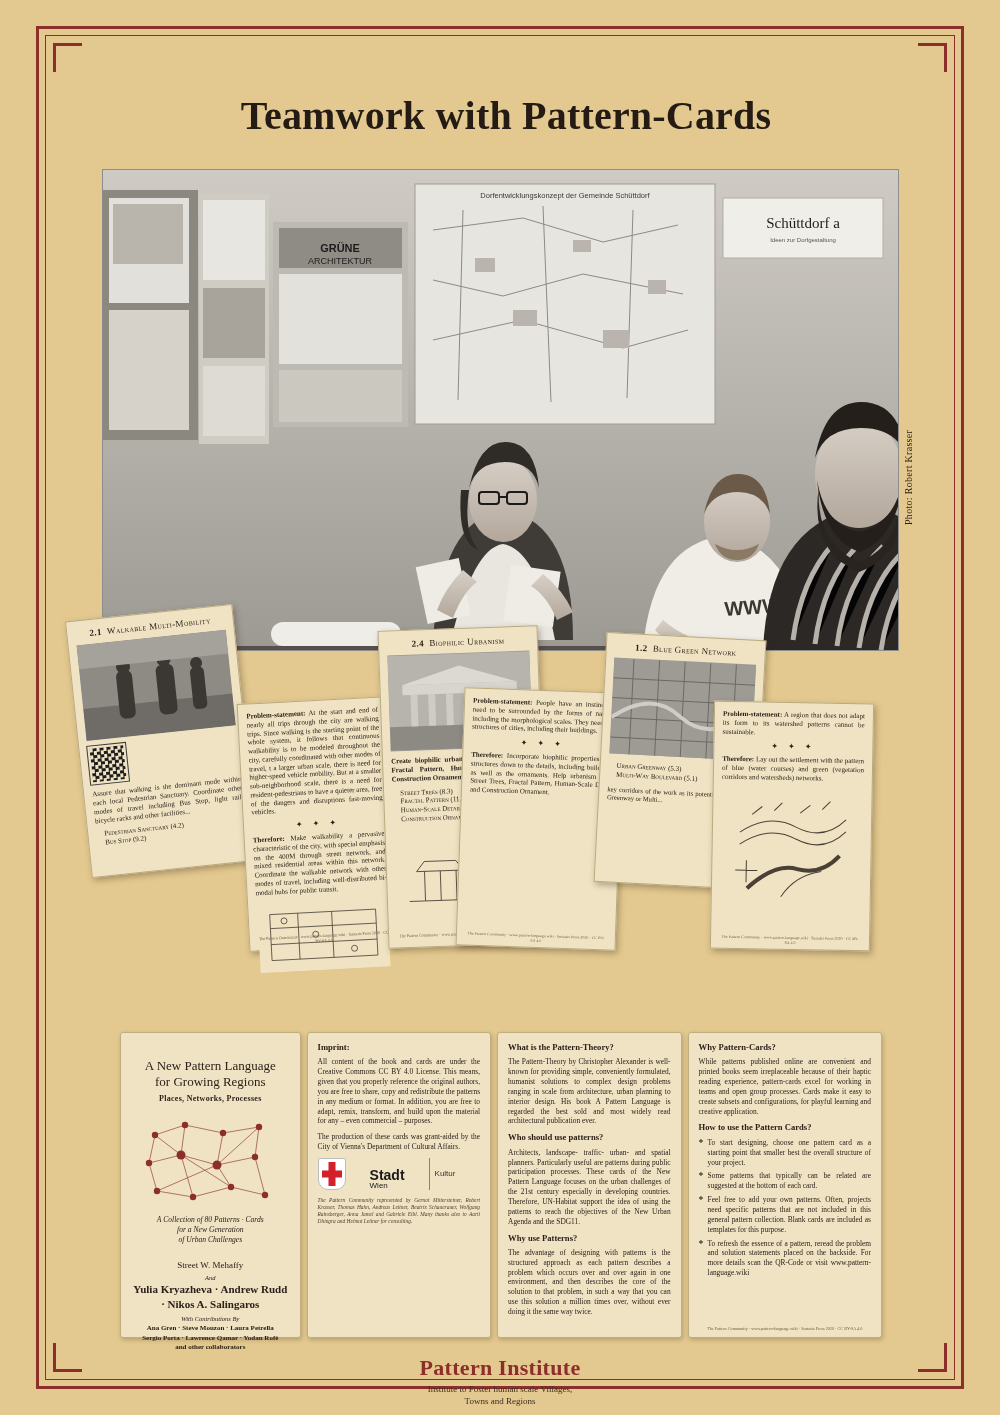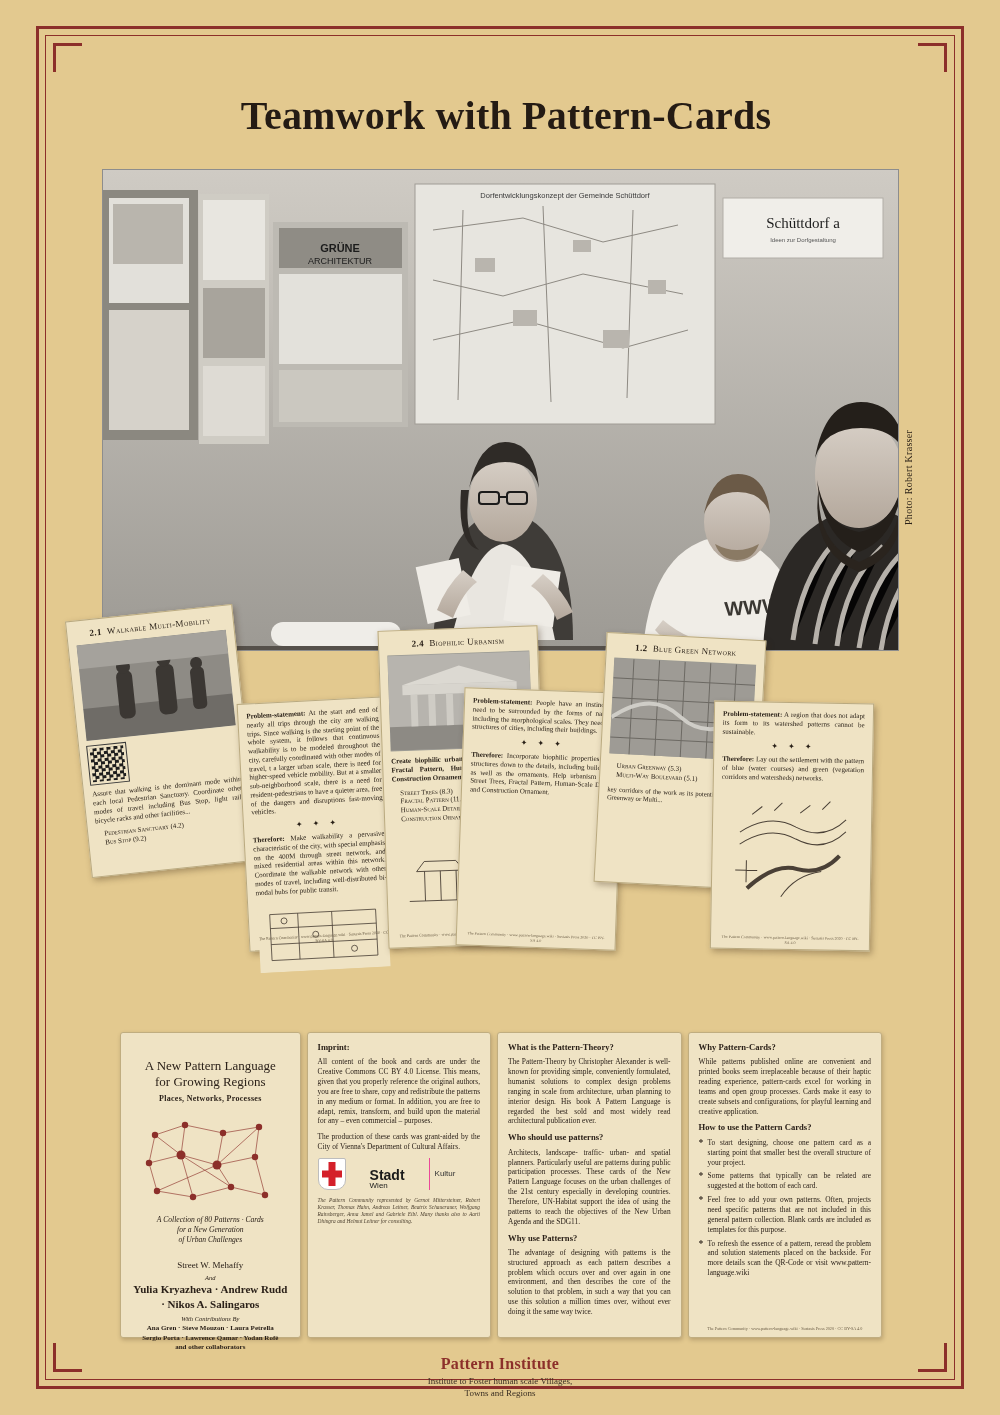--- a/index.html
+++ b/index.html
@@ -151,21 +151,21 @@
 
   .p4 ul{margin:4px 0 0 0;padding:0;list-style:none;}
   .p4 ul li{margin-bottom:4px;padding-left:9px;position:relative;}
   .p4 ul li:before{content:"\2756";position:absolute;left:0;top:0;font-size:5.5px;}
   .p4 .foot3{position:absolute;left:10px;right:10px;bottom:5px;font-size:4.2px;text-align:center;color:#6a5c45;}
 
   
   .footer{
     position:absolute;left:0;right:0;top:1355px;text-align:center;
   }
-  .footer .f1{font-size:16px;color:#8c2f2a;font-weight:bold;letter-spacing:.3px;}
+  .footer .f1{font-size:22px;color:#8c2f2a;font-weight:bold;letter-spacing:.3px;}
   .footer .f2{font-size:9px;color:#3a2e22;line-height:1.35;margin-top:2px;}
 </style>
 </head>
 <body>
 
 <div class="frame">
   <span class="corner tl">
       <i></i>
     </span>
   <span class="corner tr">

